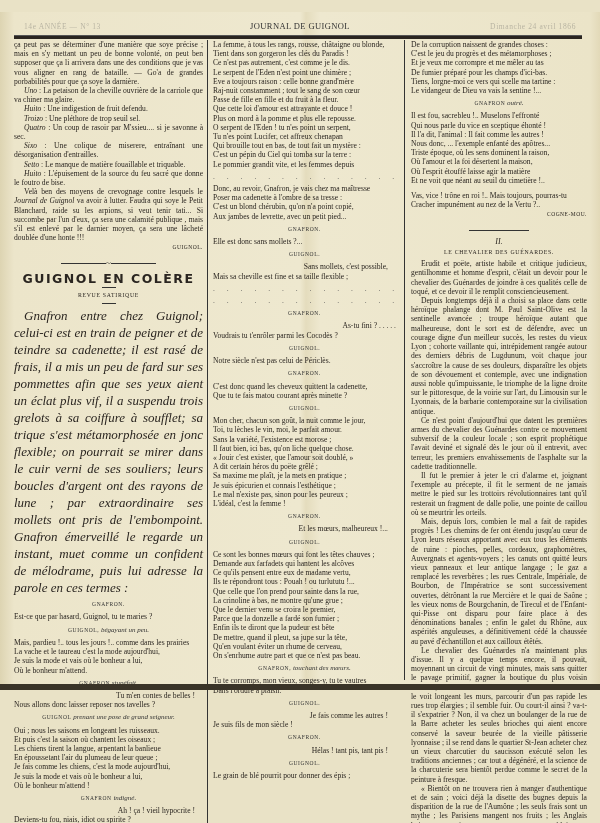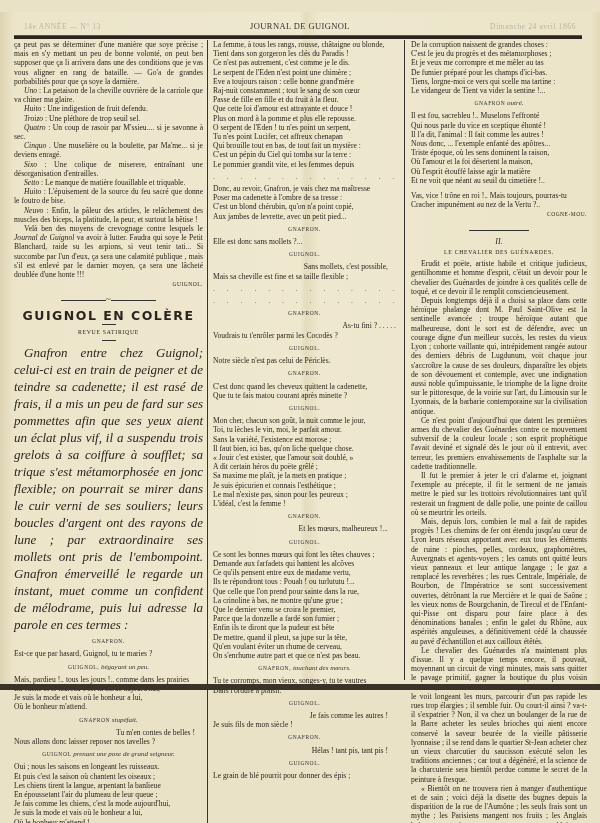--- a/index.html
+++ b/index.html
@@ -80,25 +80,23 @@
   <div class="vrule vr1"></div>
   <div class="vrule vr2"></div>
 
   <div class="col col1">
     <p>ça peut pas se déterminer d'une manière que soye précise ; mais en s'y mettant un peu de bonne volonté, on peut ben supposer que ça li arrivera dans une des conditions que je vas vous aligner en rang de bataille. — Go'a de grandes porbabilités pour que ça soye la darnière.</p>
     <div id="col1-list">
         <p class="indent"><span class="it">Uno</span><span> : La petaison de la cheville ouvrière de la carriole que va chiner ma glaire.</span></p>
         <p class="indent"><span class="it">Huito</span><span> : Une indigestion de fruit defendu.</span></p>
         <p class="indent"><span class="it">Troizo</span><span> : Une pléthore de trop seuil sel.</span></p>
         <p class="indent"><span class="it">Quatro</span><span> : Un coup de rasoir par M'ssieu.... si je savonne à sec.</span></p>
-        <p class="indent"><span class="it">Cinquo</span><span> . Une muselière ou la boulette, par Ma'me... si je deviens enragé.</span></p>
         <p class="indent"><span class="it">Sixo</span><span> : Une colique de miserere, entraînant une désorganisation d'entrailles.</span></p>
         <p class="indent"><span class="it">Setto</span><span> : Le manque de matière fouaillable et triquable.</span></p>
         <p class="indent"><span class="it">Huito</span><span> : L'épuisement de la source du feu sacré que donne le foutro de bise.</span></p>
-        <p class="indent"><span class="it">Neuvo</span><span> : Enfin, la pâleur des articles, le relâchement des muscles des biceps, la platitude, la peur, et surtout la bêtise !</span></p>
       </div>
     <p class="indent"><span>Velà ben des moyens de crevognage contre lesquels le </span><span class="it">Journal de Guignol</span><span> va avoir à lutter. Faudra qui soye le Petit Blanchard, raide su les arpions, si veut tenir tati... Si succombe par l'un d'eux, ça sera une calamité publique , mais s'il est enlevé par le darnier moyen, ça sera une lâcheté doublée d'une honte !!!</span></p>
     <div class="signature">GUIGNOL.</div>
 
     <div class="ornament"><span class="line"></span><span>~</span><span class="line"></span></div>
     <div class="title-big t1">GUIGNOL EN COLÈRE</div>
     <div class="short-rule"></div>
     <div class="subtitle">REVUE SATIRIQUE</div>
     <div class="short-rule"></div>
     <p class="stage-block indent">Gnafron entre chez Guignol; celui-ci est en train de peigner et de teindre sa cadenette; il est rasé de frais, il a mis un peu de fard sur ses pommettes afin que ses yeux aient un éclat plus vif, il a suspendu trois grelots à sa coiffure à soufflet; sa trique s'est métamorphosée en jonc flexible; on pourrait se mirer dans le cuir verni de ses souliers; leurs boucles d'argent ont des rayons de lune ; par extraordinaire ses mollets ont pris de l'embompoint. Gnafron émerveillé le regarde un instant, muet comme un confident de mélodrame, puis lui adresse la parole en ces termes :</p>
@@ -206,21 +204,21 @@
       </div>
   </div>
 
   <div class="col col3">
     <div id="dlg3">
         <div class="verse">De la corruption naissent de grandes choses :</div>
         <div class="verse">C'est le jeu du progrès et des métamorphoses ;</div>
         <div class="verse">Et je veux me corrompre et me mêler au tas</div>
         <div class="verse">De fumier préparé pour les champs d'ici-bas.</div>
         <div class="verse">Tiens, lorgne-moi ce vers qui scelle ma tartine :</div>
-        <div class="verse">Le vidangeur de Tient va vider la sentine !...</div>
+        <div class="verse">Le vidangeur de Dieu va vais la sentine !...</div>
         <div class="speaker"><span>GNAFRON</span><span class="stage"> outré.</span></div>
         <div class="verse">Il est fou, sacrebleu !.. Muselons l'effronté</div>
         <div class="verse">Qui nous parle du vice en sceptique éhonté !</div>
         <div class="verse">Il l'a dit, l'animal : Il fait comme les autres !</div>
         <div class="verse">Nous donc, ... l'exemple enfanté des apôtres...</div>
         <div class="verse">Triste époque, où les sens dominent la raison,</div>
         <div class="verse">Où l'amour et la foi désertent la maison,</div>
         <div class="verse">Où l'esprit étouffé laisse agir la matière</div>
         <div class="verse">Et ne voit que néant au seuil du cimetière !..</div>
         <div style="height: 6px;"></div>

